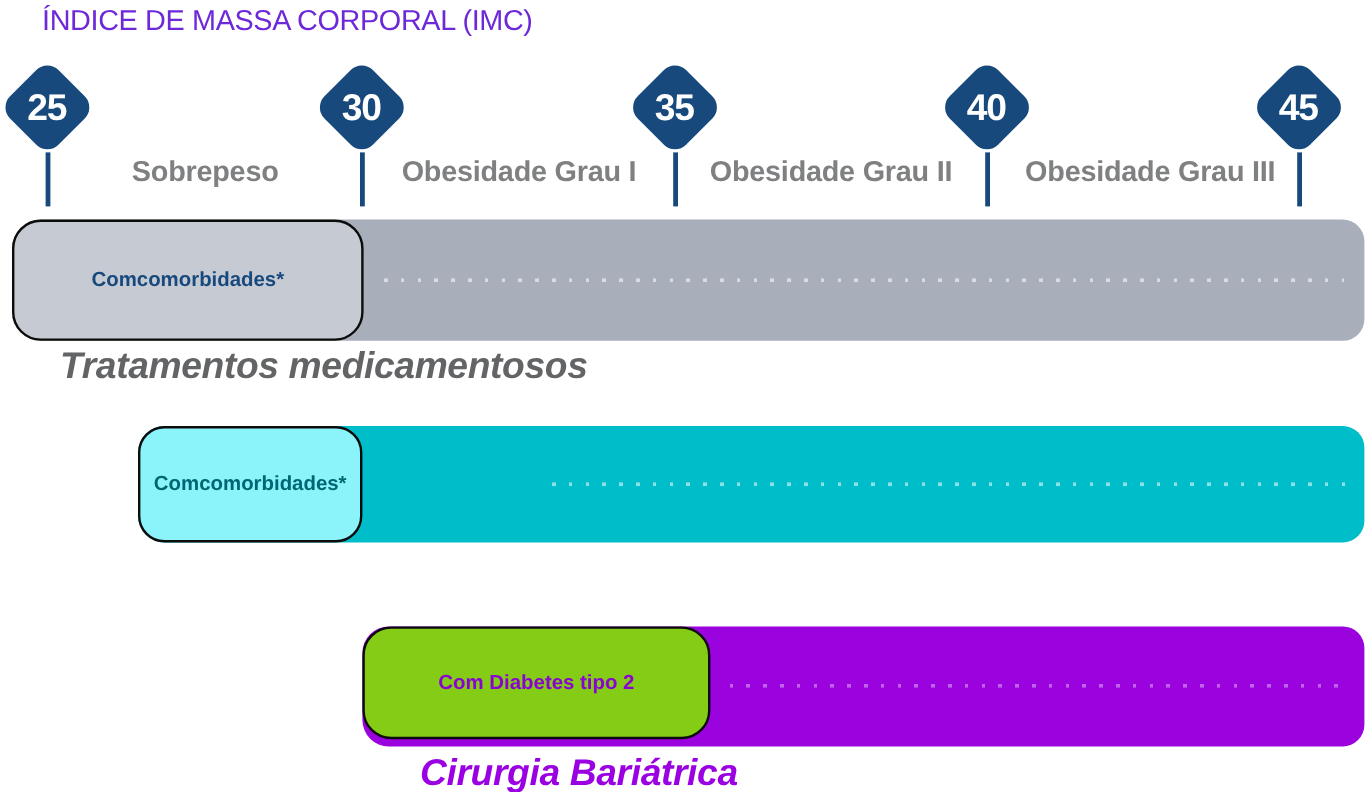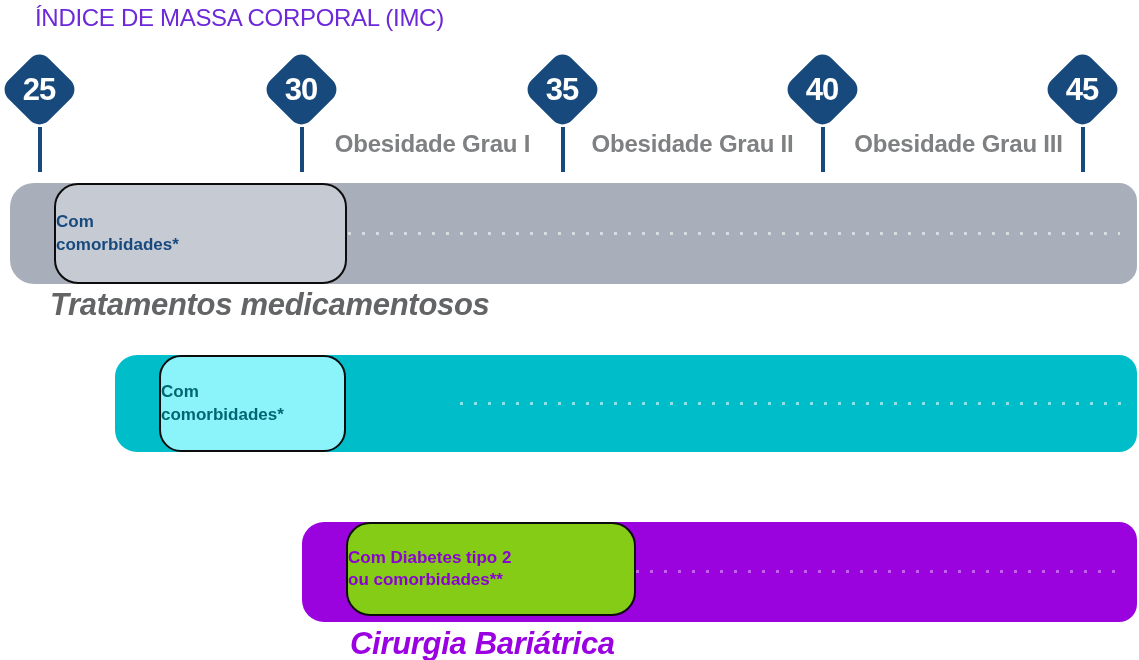--- a/index.html
+++ b/index.html
@@ -64,27 +64,26 @@
   .bar-purple { left:302px; top:522px; width:835px;  height:100px; background:#9a02de; border-radius:22px 18px 18px 22px; }
   
   .dots { position:absolute; height:3px; }
   .dots-gray   { left:320px; top:232px; width:800px; background:repeating-linear-gradient(to right,#d8dbdf 0 3px,transparent 3px 14px); }
   .dots-teal   { left:460px; top:402px; width:662px; background:repeating-linear-gradient(to right,rgba(255,255,255,0.55) 0 3px,transparent 3px 14px); }
   .dots-purple { left:608px; top:570px; width:512px; background:repeating-linear-gradient(to right,rgba(255,255,255,0.38) 0 3px,transparent 3px 14px); }
   
   .cond-box {
     position:absolute;
     border:2.5px solid #0c0c0c;
-    display:flex; flex-direction:column;
-    align-items:flex-start; justify-content:center;
+    display:flex; 
+    align-items:center; justify-content:center;
     text-align:center;
     font-weight:bold;
     font-size:17px;
     line-height:1.3;
-    margin-left:44px;
   }
   .cond-gray   { left:10px;  top:183px; width:293px; height:101px; background:#c6cad3; border-radius:24px; color:#17497d; }
   .cond-teal   { left:115px; top:355px; width:187px; height:97px;  background:#8bf4fb; border-radius:22px; color:#006671; }
   .cond-purple { left:302px; top:522px; width:290px; height:94px; background:#84cc16; border-radius:24px; color:#8a03d2; }
   .cond-box span { display:block; }
   
   .bar-label {
     position:absolute;
     font-style:italic;
     font-weight:bold;
@@ -127,20 +126,21 @@
     </div>
     <div class="stem" style="left:821px;"></div>
   </div>
   <div class="marker">
     <div class="diamond" style="left:1054px;">
       <span class="num">45</span>
     </div>
     <div class="stem" style="left:1081px;"></div>
   </div>
 
+  <div class="range-label" style="left:40px;  width:262px;">Sobrepeso</div>
   <div class="range-label" style="left:302px; width:261px;">Obesidade Grau I</div>
   <div class="range-label" style="left:563px; width:259px;">Obesidade Grau II</div>
   <div class="range-label" style="left:822px; width:260px;padding-left:13px;">Obesidade Grau III</div>
 
   <div class="bar bar-gray"></div>
   <div class="dots dots-gray"></div>
   <div class="cond-box cond-gray">
     <span>Com</span>
     <span>comorbidades*</span>
   </div>
@@ -150,17 +150,16 @@
   <div class="dots dots-teal"></div>
   <div class="cond-box cond-teal">
     <span>Com</span>
     <span>comorbidades*</span>
   </div>
 
   <div class="bar bar-purple"></div>
   <div class="dots dots-purple"></div>
   <div class="cond-box cond-purple">
     <span>Com Diabetes tipo 2</span>
-    <span>ou comorbidades**</span>
   </div>
   <div class="bar-label label-purple">Cirurgia Bariátrica</div>
 
 </div>
 
 </body></html>

